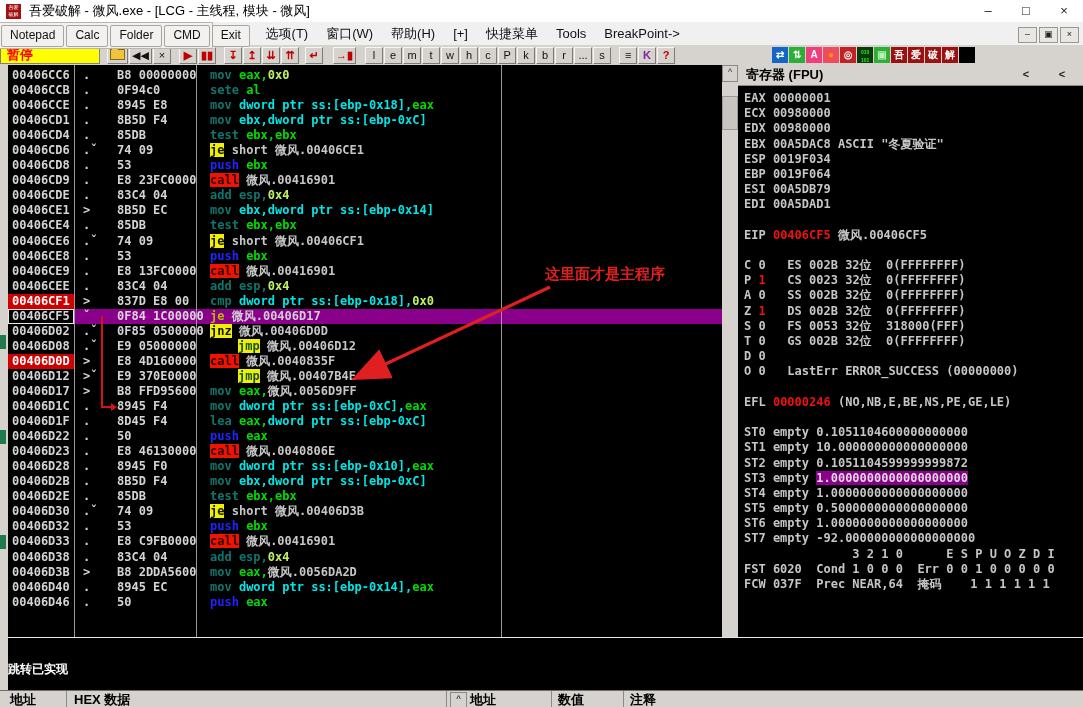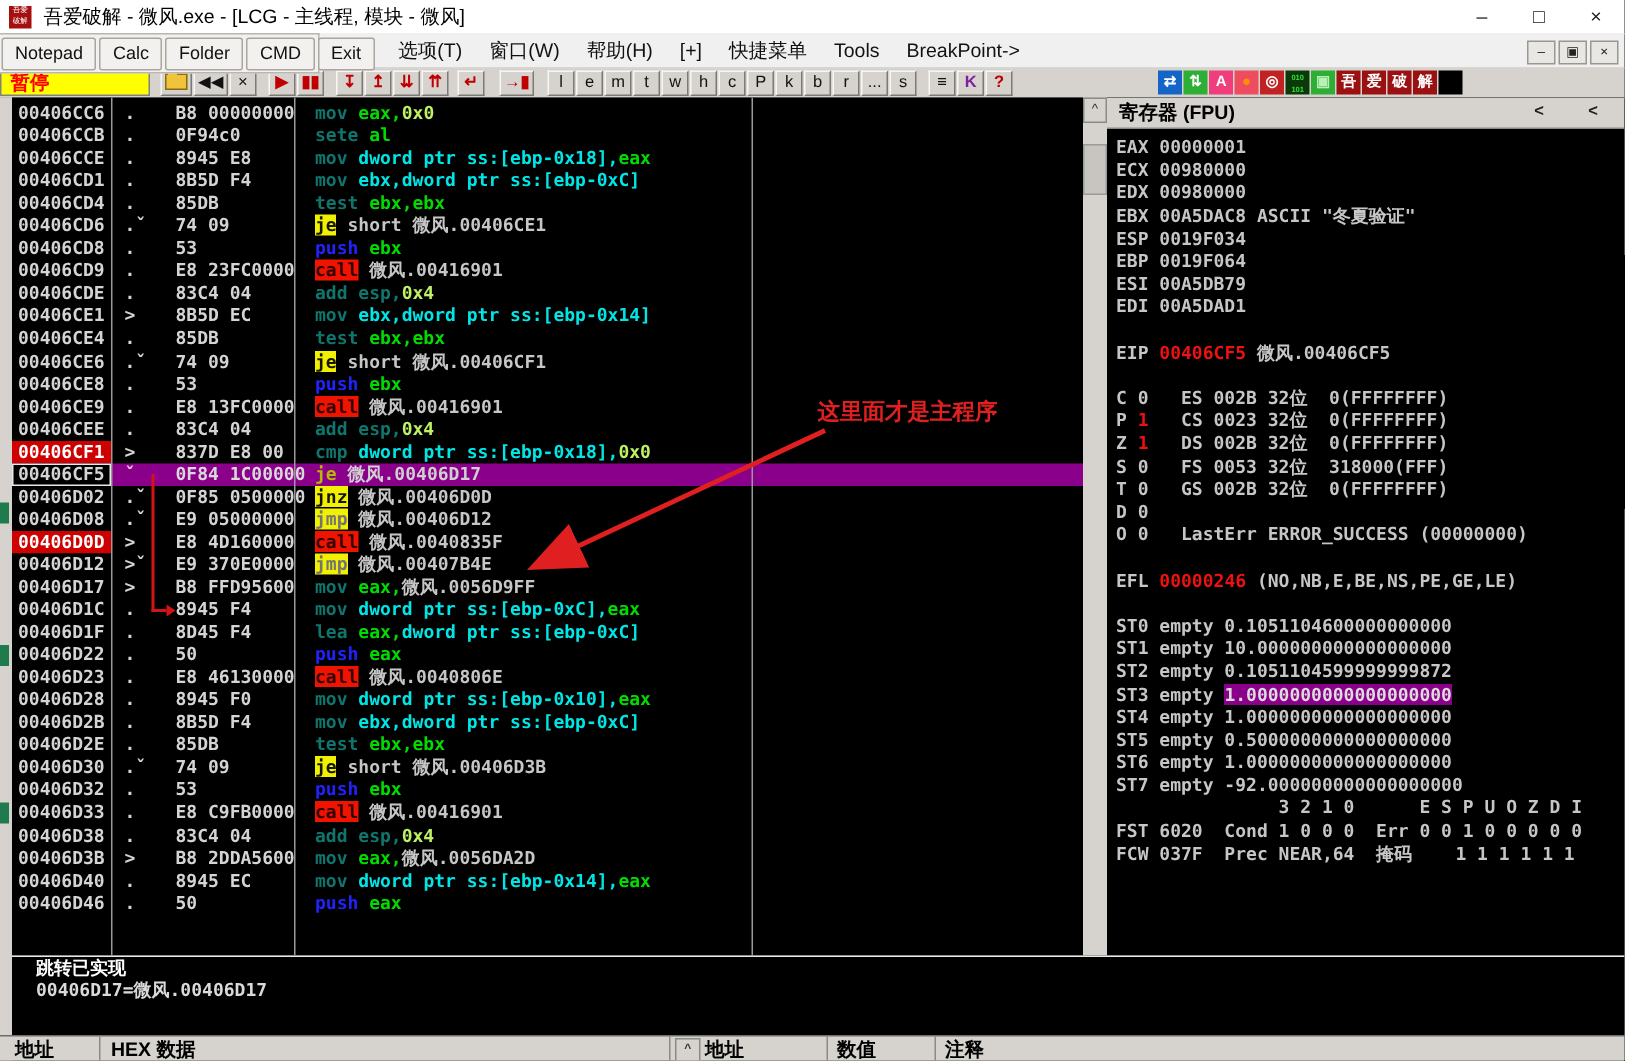--- a/index.html
+++ b/index.html
@@ -63,21 +63,21 @@
   .addr.bp{background:#cf0000;color:#fff;}
   .addr.asel{outline:1px solid #e8e8e8;outline-offset:-1px;}
   .flag{display:inline-block;width:34px;padding-left:9px;color:#d4d4d4;}
   .drow.sel .flag{color:#e0c8e0;}
   .bytes{display:inline-block;width:86px;color:#d4d4d4;overflow:hidden;vertical-align:top;height:15.05px;}
   .drow.sel .bytes{color:#d8d8d8;}
   .instr{padding-left:7px;}
   .y{color:#0f766e}.c{color:#00e6e6}.g{color:#00dc00}.o{color:#bef264}
   .w{color:#c6c6c6}.b{color:#2222ff}.m{color:#e800e8}
   .jy{background:#f0f000;color:#151500;}
-  .jyr{background:#f0f000;color:#737373;}
+  .jyr{background:#f0f000;color:#14532d;margin-left:28px;}
   .cr{background:#f01400;color:#2e0000;}
   .selw{color:#cfcfcf}.selj{color:#b8b800}
 
   .jline-v{position:absolute;left:93px;top:251px;width:2px;height:92px;background:#d41414;z-index:3;}
   .jline-h{position:absolute;left:93px;top:341px;width:10px;height:2px;background:#d41414;z-index:3;}
   .jarrow{position:absolute;left:103px;top:338px;width:0;height:0;z-index:3;
           border-left:6px solid #d41414;border-top:4px solid transparent;border-bottom:4px solid transparent;}
   .annot{position:absolute;left:537px;top:200px;color:#e02020;font-size:15px;font-weight:bold;z-index:4;white-space:nowrap;}
   .arrow-svg{position:absolute;left:0;top:0;pointer-events:none;z-index:4;}
 
@@ -96,21 +96,21 @@
   .regbody{padding:5px 0 0 6px;}
   .rline{font-family:"DejaVu Sans Mono",monospace;font-weight:bold;font-size:12px;height:15.2px;
          line-height:15.2px;white-space:pre;color:#c8c8c8;}
   .rline .r{color:#ef1010;}
   .rline .hl{background:#8b008b;color:#dcdcdc;}
 
   
   .infopane{position:absolute;left:8px;top:637px;width:1075px;height:53px;background:#000;
             border-top:1px solid #e8e8e8;}
   .infoline{font-family:"DejaVu Sans Mono",monospace;font-weight:bold;font-size:12px;
-            color:#dadada;height:15px;line-height:15px;padding-left:16px;white-space:pre;}
+            color:#dadada;height:15px;line-height:15px;padding-left:0;white-space:pre;margin-top:24px;}
   .bottombar{position:absolute;left:0;top:690px;width:1083px;height:17px;background:#d6d3ce;
              border-top:1px solid #6f6d68;font-size:13px;font-weight:bold;color:#000;}
   .bb-cell{position:absolute;top:1px;height:15px;line-height:15px;white-space:nowrap;}
   .bb-div{position:absolute;top:0;width:1px;height:17px;background:#8a8a8a;}
   .bb-up{position:absolute;left:450px;top:1px;width:15px;height:14px;background:#d6d3ce;
          border:1px solid #8a8a8a;font-size:8px;line-height:12px;text-align:center;color:#333;}
 </style>
 </head>
 <body>
 
@@ -283,20 +283,21 @@
       <div class="rline"><span class="w">EBX 00A5DAC8 ASCII "冬夏验证"</span></div>
       <div class="rline"><span class="w">ESP 0019F034</span></div>
       <div class="rline"><span class="w">EBP 0019F064</span></div>
       <div class="rline"><span class="w">ESI 00A5DB79</span></div>
       <div class="rline"><span class="w">EDI 00A5DAD1</span></div>
       <div class="rline"><span class="w"></span></div>
       <div class="rline"><span class="w">EIP </span><span class="r">00406CF5</span><span class="w"> 微风.00406CF5</span></div>
       <div class="rline"><span class="w"></span></div>
       <div class="rline"><span class="w">C 0   ES 002B 32位  0(FFFFFFFF)</span></div>
       <div class="rline"><span class="w">P </span><span class="r">1</span><span class="w">   CS 0023 32位  0(FFFFFFFF)</span></div>
+      <div class="rline"><span class="w">A 0   SS 002B 32位  0(FFFFFFFF)</span></div>
       <div class="rline"><span class="w">Z </span><span class="r">1</span><span class="w">   DS 002B 32位  0(FFFFFFFF)</span></div>
       <div class="rline"><span class="w">S 0   FS 0053 32位  318000(FFF)</span></div>
       <div class="rline"><span class="w">T 0   GS 002B 32位  0(FFFFFFFF)</span></div>
       <div class="rline"><span class="w">D 0</span></div>
       <div class="rline"><span class="w">O 0   LastErr ERROR_SUCCESS (00000000)</span></div>
       <div class="rline"><span class="w"></span></div>
       <div class="rline"><span class="w">EFL </span><span class="r">00000246</span><span class="w"> (NO,NB,E,BE,NS,PE,GE,LE)</span></div>
       <div class="rline"><span class="w"></span></div>
       <div class="rline"><span class="w">ST0 empty 0.1051104600000000000</span></div>
       <div class="rline"><span class="w">ST1 empty 10.000000000000000000</span></div>

